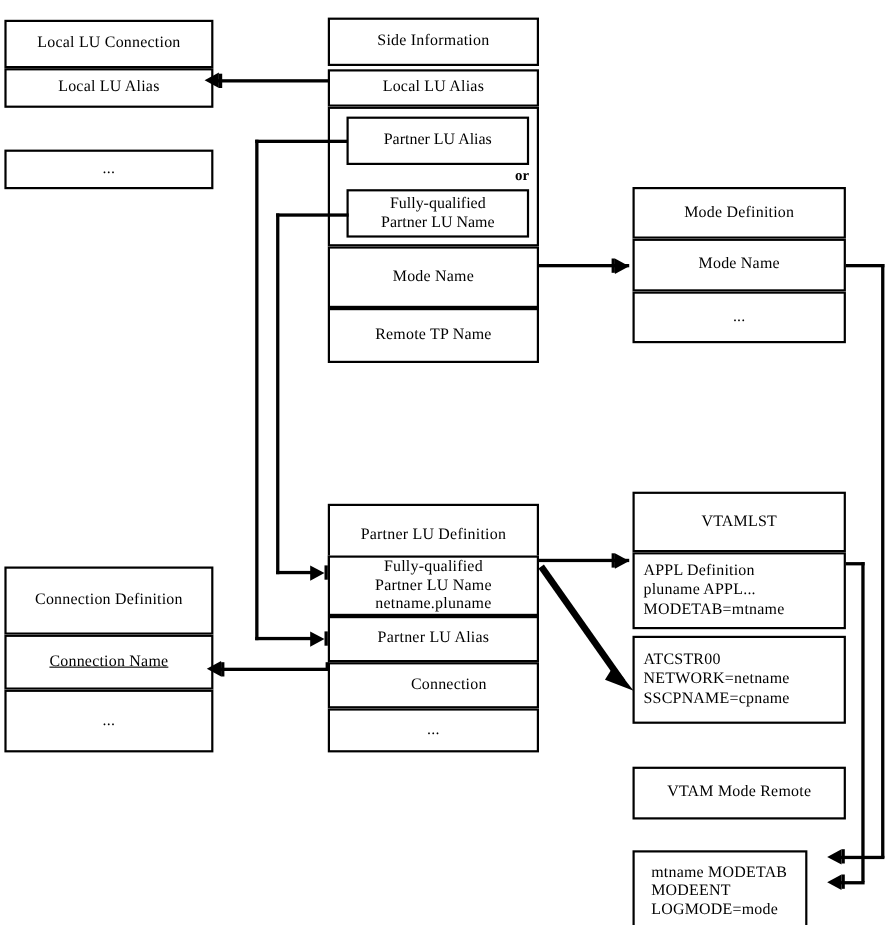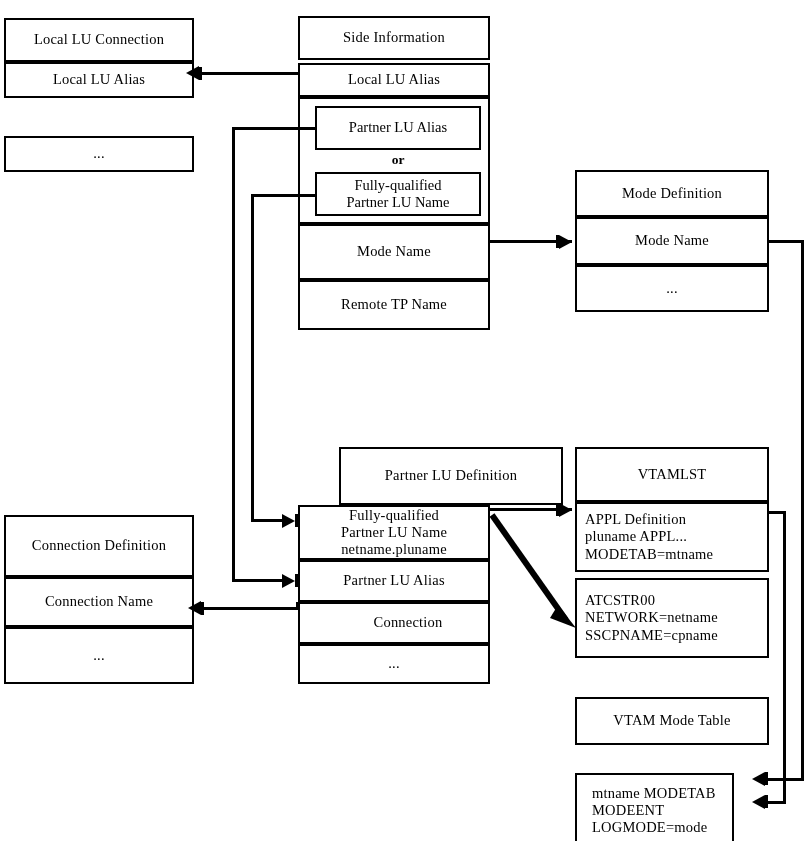--- a/index.html
+++ b/index.html
@@ -78,55 +78,55 @@
 
   <div class="cell" style="left:4px;top:18px;width:190px;height:44px;">Local LU Connection</div>
   <div class="cell" style="left:4px;top:62px;width:190px;height:36px;">Local LU Alias</div>
   <div class="cell" style="left:4px;top:136px;width:190px;height:36px;">...</div>
 
   <div class="cell" style="left:298px;top:16px;width:192px;height:44px;">Side Information</div>
   <div class="cell" style="left:298px;top:63px;width:192px;height:34px;">Local LU Alias</div>
 
   <div class="box" style="left:298px;top:97px;width:192px;height:127px;"></div>
   <div class="inner" style="left:315px;top:106px;width:166px;height:44px;">Partner LU Alias</div>
-  <div class="orlabel" style="left:315px;top:152px;width:166px;">or</div>
+  <div class="orlabel" style="left:315px;top:152px;width:166px;text-align:right;">or</div>
   <div class="inner" style="left:315px;top:172px;width:166px;height:44px;">Fully-qualified
 Partner LU Name</div>
 
   <div class="cell" style="left:298px;top:224px;width:192px;height:56px;">Mode Name</div>
   <div class="cell" style="left:298px;top:280px;width:192px;height:50px;">Remote TP Name</div>
 
   <div class="cell" style="left:575px;top:170px;width:194px;height:47px;">Mode Definition</div>
   <div class="cell" style="left:575px;top:217px;width:194px;height:48px;">Mode Name</div>
   <div class="cell" style="left:575px;top:265px;width:194px;height:47px;">...</div>
 
-  <div class="cell" style="left:298px;top:447px;width:224px;height:58px;margin-left:41px;">Partner LU Definition</div>
+  <div class="cell" style="left:298px;top:458px;width:192px;height:58px;">Partner LU Definition</div>
   <div class="cell" style="left:298px;top:505px;width:192px;height:55px;">Fully-qualified
 Partner LU Name
 netname.pluname</div>
   <div class="cell" style="left:298px;top:560px;width:192px;height:42px;">Partner LU Alias</div>
   <div class="cell" style="left:298px;top:602px;width:192px;height:42px;padding-left:28px;">Connection</div>
   <div class="cell" style="left:298px;top:644px;width:192px;height:40px;">...</div>
 
   <div class="cell left" style="left:575px;top:502px;width:194px;height:70px;">APPL Definition
    pluname APPL...
       MODETAB=mtname</div>
   <div class="cell" style="left:575px;top:447px;width:194px;height:55px;">VTAMLST</div>
   <div class="cell left" style="left:575px;top:578px;width:194px;height:80px;">ATCSTR00
    NETWORK=netname
    SSCPNAME=cpname</div>
 
-  <div class="cell" style="left:575px;top:697px;width:194px;height:48px;">VTAM Mode Table</div>
+  <div class="cell" style="left:575px;top:697px;width:194px;height:48px;">VTAM Mode Remote</div>
   <div class="cell left" style="left:575px;top:773px;width:159px;height:92px;padding-left:15px;">mtname MODETAB
    MODEENT
       LOGMODE=mode
                  name</div>
 
   <div class="cell" style="left:4px;top:515px;width:190px;height:62px;">Connection Definition</div>
-  <div class="cell" style="left:4px;top:577px;width:190px;height:50px;">Connection Name</div>
+  <div class="cell" style="left:4px;top:577px;width:190px;height:50px;text-decoration:underline;">Connection Name</div>
   <div class="cell" style="left:4px;top:627px;width:190px;height:57px;">...</div>
 
   <div class="ln hl" style="left:196px;top:72px;width:104px;"></div>
   <div class="tail" style="left:199px;top:67px;"></div>
   <div class="arrowL" style="left:186px;top:66px;"></div>
 
   <div class="ln hl" style="left:232px;top:127px;width:84px;"></div>
   <div class="ln vl" style="left:232px;top:127px;height:455px;"></div>
   <div class="ln hl" style="left:232px;top:579px;width:52px;"></div>
   <div class="arrowR" style="left:282px;top:574px;"></div>

